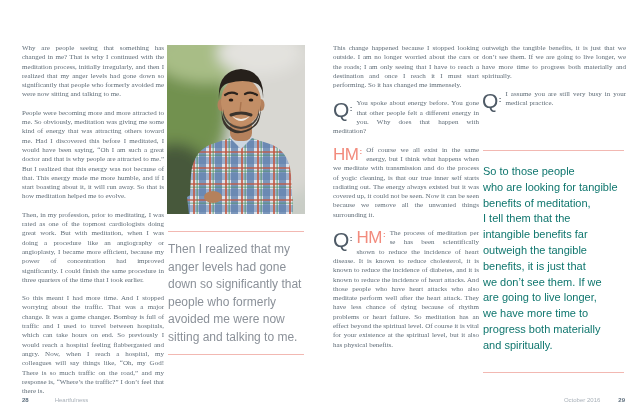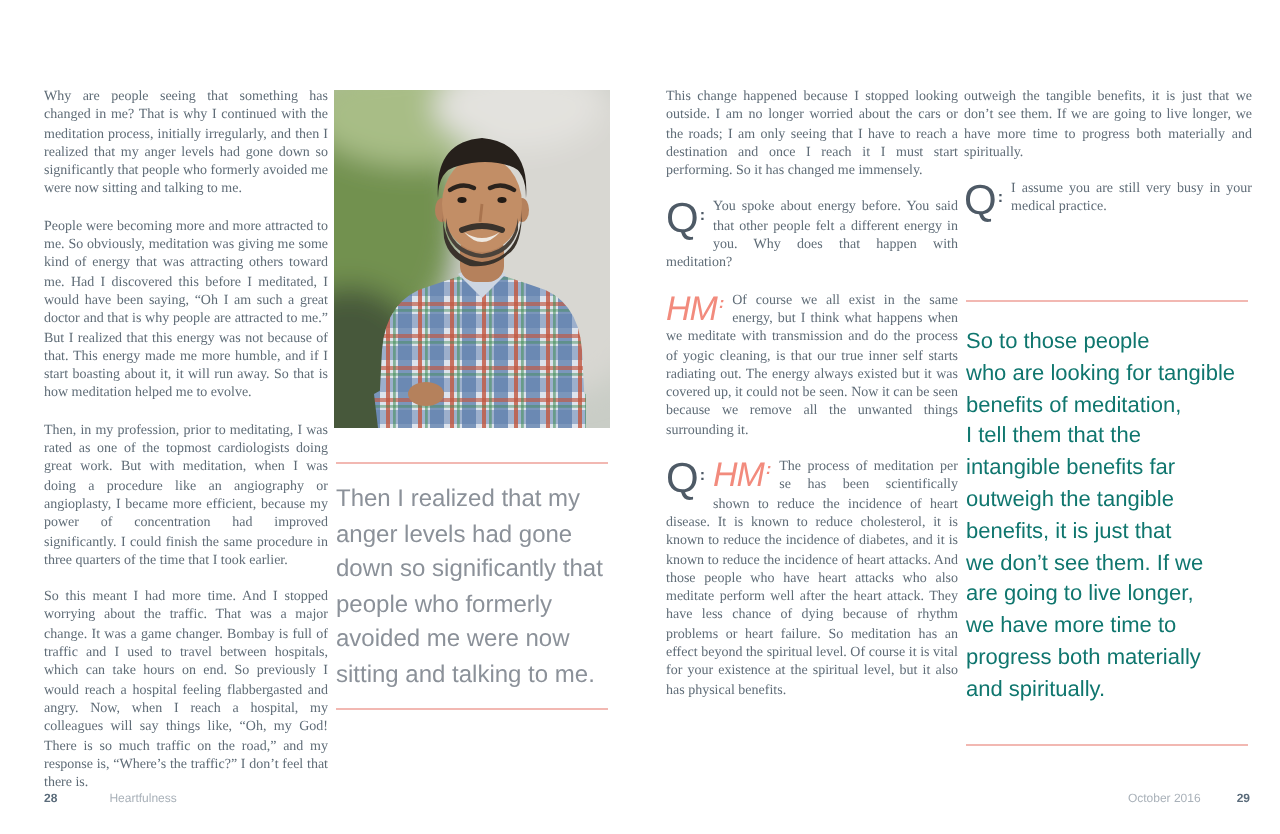--- a/index.html
+++ b/index.html
@@ -10,21 +10,21 @@
   .bodycol p{margin:0 0 9px 0;}
   .col-l1{left:22px;top:44px;width:142px;}
   .col-r1{left:333px;top:44px;width:146px;}
   .col-r2{left:482px;top:44px;width:144px;}
   .qa{margin-top:4px;}
   .drop{float:left;font-family:"Liberation Sans",sans-serif;font-weight:400;line-height:0.85;
         margin:2px 4px 0 0;}
   .drop .letter{font-size:21px;letter-spacing:-0.5px;}
   .drop .colon{font-size:8px;font-weight:bold;vertical-align:6px;margin-left:1px;}
   .drop-q{color:#4e5a66;}
-  .drop-hm{color:#f28b7d;font-style:italic;}
+  .drop-hm{color:#f28b7d;}
   .drop-hm .letter{font-size:17px;}
   
   .photo{position:absolute;left:167px;top:45px;width:138px;height:169px;}
   .photo svg{display:block;}
   
   .rule{position:absolute;height:1px;background:#f2b8b2;}
   .rule-l-top{left:168px;top:231px;width:136px;}
   .rule-l-bot{left:168px;top:354px;width:136px;}
   .rule-r-top{left:483px;top:150px;width:141px;}
   .rule-r-bot{left:483px;top:372px;width:141px;}
@@ -104,21 +104,21 @@
 anger levels had gone
 down so significantly that
 people who formerly
 avoided me were now
 sitting and talking to me.</div>
   <div class="rule rule-l-bot"></div>
 
   <div class="bodycol col-r1">
     <p>This change happened because I stopped looking outside. I am no longer worried about the cars or the roads; I am only seeing that I have to reach a destination and once I reach it I must start performing.  So it has changed me immensely.</p>
     <p class="qa">
-      <span class="drop drop-q"><span class="letter">Q</span><span class="colon">:</span></span><span>You spoke about energy before. You said that other people felt a different energy in you. Why does that happen with meditation?</span>
+      <span class="drop drop-q"><span class="letter">Q</span><span class="colon">:</span></span><span>You spoke about energy before. You gone that other people felt a different energy in you. Why does that happen with meditation?</span>
     </p>
     <p class="qa">
       <span class="drop drop-hm"><span class="letter">HM</span><span class="colon">:</span></span><span>Of course we all exist in the same energy, but I think what happens when we meditate with transmission and do the process of yogic cleaning, is that our true inner self starts radiating out. The energy always existed but it was covered up, it could not be seen.  Now it can be seen because we remove all the unwanted things surrounding it.</span>
     </p>
     <p class="qa">
       <span class="drop drop-q"><span class="letter">Q</span><span class="colon">:</span></span>
     </p>
     <p class="qa">
       <span class="drop drop-hm"><span class="letter">HM</span><span class="colon">:</span></span><span>The process of meditation per se has been scientifically shown to reduce the incidence of heart disease. It is known to reduce cholesterol, it is known to reduce the incidence of diabetes, and it is known to reduce the incidence of heart attacks. And those people who have heart attacks who also meditate perform well after the heart attack. They have less chance of dying because of rhythm problems or heart failure. So meditation has an effect beyond the spiritual level. Of course it is vital for your existence at the spiritual level, but it also has physical benefits.</span>
     </p>

